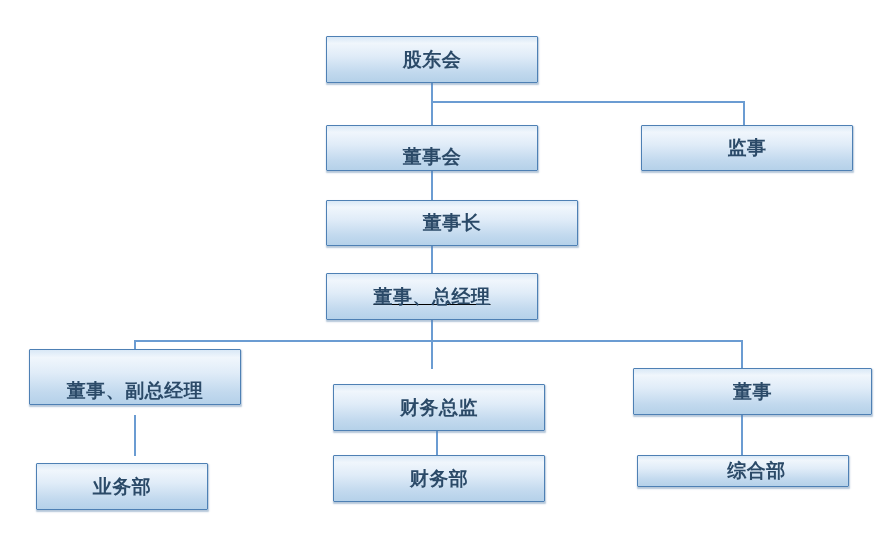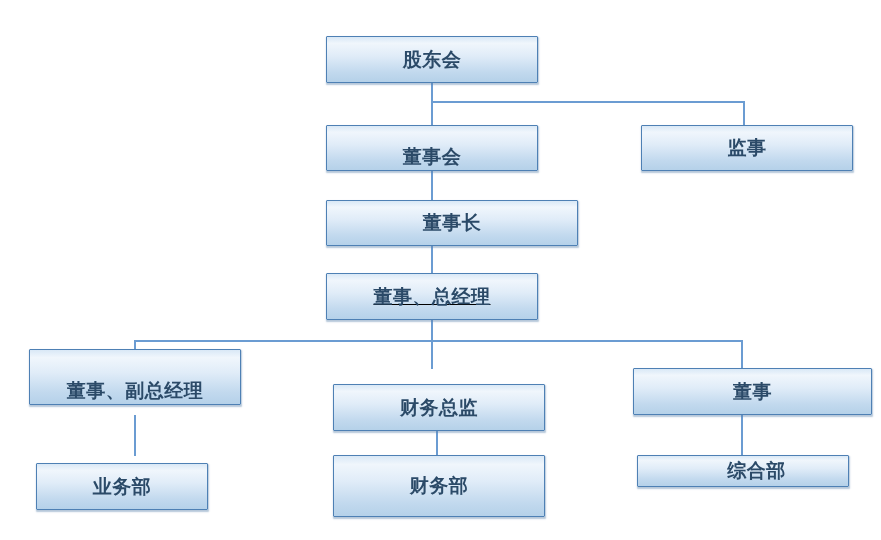--- a/index.html
+++ b/index.html
@@ -82,19 +82,19 @@
   </div>
     <div class="node" style="left: 333px; top: 384px; width: 212px; height: 47px;">
     <span class="node-label">财务总监</span>
   </div>
     <div class="node" style="left: 633px; top: 368px; width: 239px; height: 47px;">
     <span class="node-label">董事</span>
   </div>
     <div class="node" style="left: 36px; top: 455px; width: 172px; height: 47px; margin-top: 8px;">
     <span class="node-label">业务部</span>
   </div>
-    <div class="node" style="left: 333px; top: 455px; width: 212px; height: 62px;">
+    <div class="node" style="left: 333px; top: 455px; width: 212px; height: 47px;">
     <span class="node-label">财务部</span>
   </div>
     <div class="node" style="left: 637px; top: 455px; width: 212px; height: 32px; padding-left: 27px;">
     <span class="node-label">综合部</span>
   </div>
   </div>
 
 </body></html>

